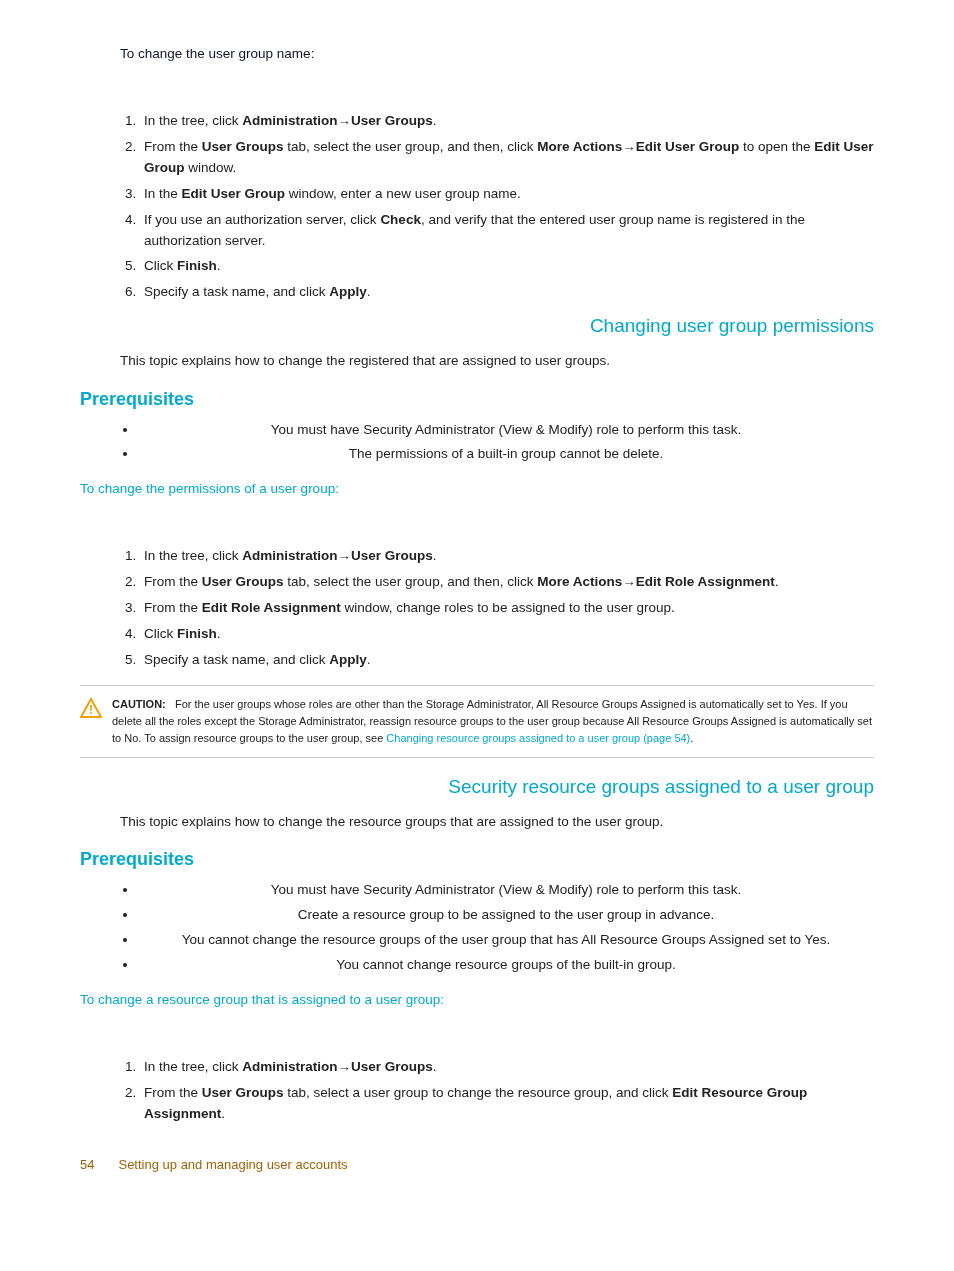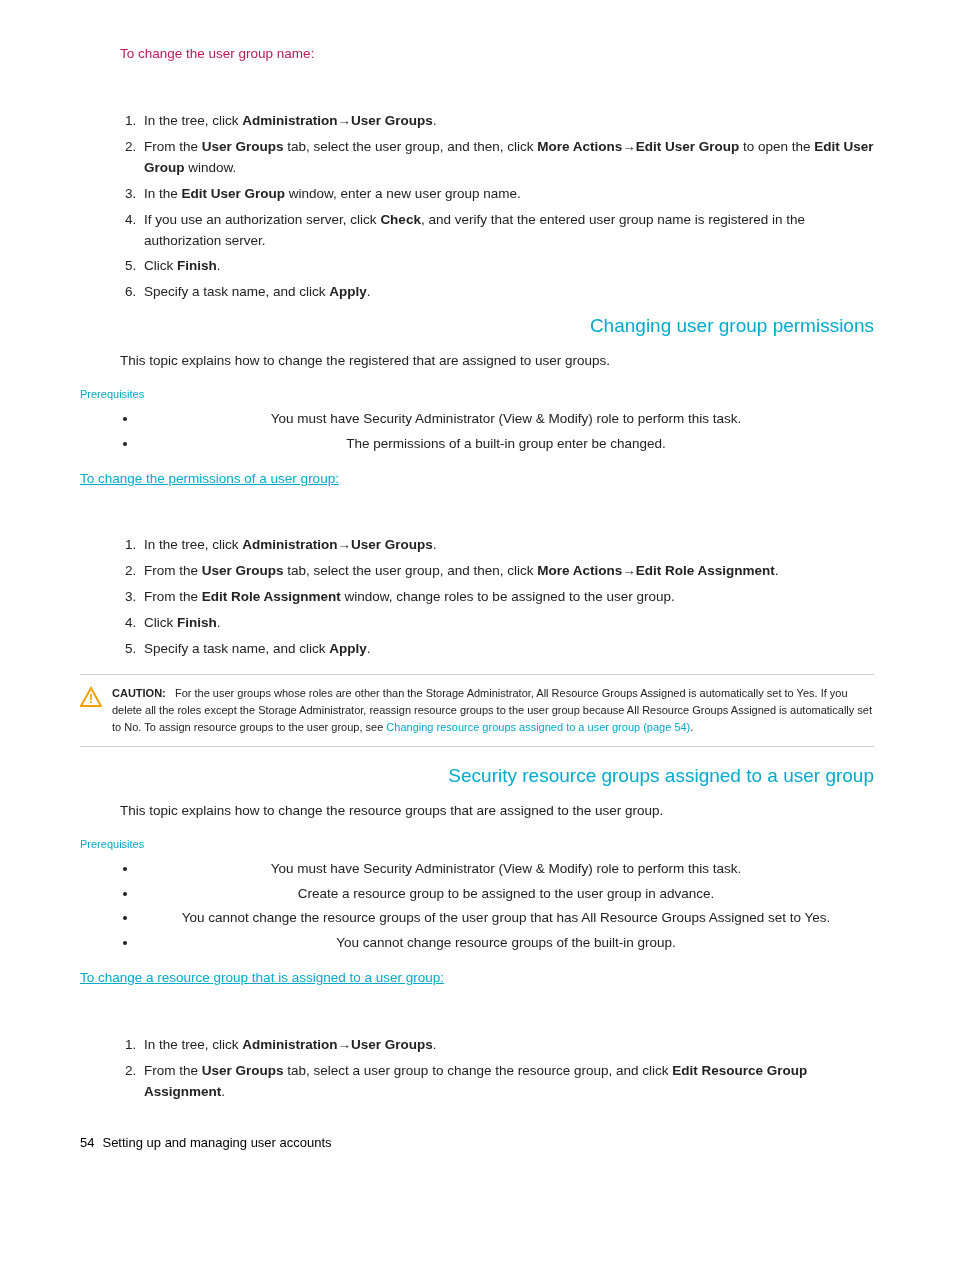--- a/index.html
+++ b/index.html
@@ -16,32 +16,31 @@
     .section-heading {
       color: #00aacc;
       font-size: 19px;
       font-weight: normal;
       margin-bottom: 10px;
       margin-top: 8px;
       text-align: right;
     }
     .sub-heading {
       color: #00aacc;
-      font-size: 11px;
-      font-weight: normal;
+      font-size: 18px;
+      font-weight: bold;
       margin-bottom: 6px;
       margin-top: 14px;
     }
     .procedure-heading {
       color: #00aacc;
       font-size: 13.5px;
       font-weight: normal;
       margin-bottom: 6px;
       margin-top: 14px;
-      text-decoration: underline;
     }
     .intro-text {
       margin-bottom: 10px;
       margin-left: 40px;
     }
     ol {
       margin-left: 40px;
       padding-left: 20px;
       margin-bottom: 6px;
       margin-top: 46px;
@@ -88,27 +87,27 @@
     .caution-label {
       font-weight: bold;
     }
     .link {
       color: #00aacc;
       text-decoration: none;
     }
     .page-footer {
       margin-top: 30px;
       font-size: 13px;
-      color: #000000;
+      color: #a16207;
       display: flex;
       align-items: center;
-      gap: 8px;
+      gap: 24px;
     }
     .top-procedure-heading {
-      color: #be185d;
+      color: #0f172a;
       font-size: 13.5px;
       font-weight: normal;
       margin-bottom: 6px;
       margin-top: 4px;
       margin-left: 40px;
     }
   </style>
 </head>
 <body>
 
@@ -136,21 +135,21 @@
 </ol>
 
 <h2 class="section-heading">Changing user group permissions</h2>
 
 <p class="intro-text">This topic explains how to change the registered that are assigned to user groups.</p>
 
 <div class="sub-heading">Prerequisites</div>
 
 <ul>
   <li>You must have Security Administrator (View &amp; Modify) role to perform this task.</li>
-  <li>The permissions of a built-in group enter be changed.</li>
+  <li>The permissions of a built-in group cannot be delete.</li>
 </ul>
 
 <div class="procedure-heading">To change the permissions of a user group:</div>
 
 <ol>
   <li>
     In the tree, click <b>Administration</b>→<b>User Groups</b>.
   </li>
   <li>
     From the <b>User Groups</b> tab, select the user group, and then, click <b>More Actions</b>→<b>Edit Role Assignment</b>.

